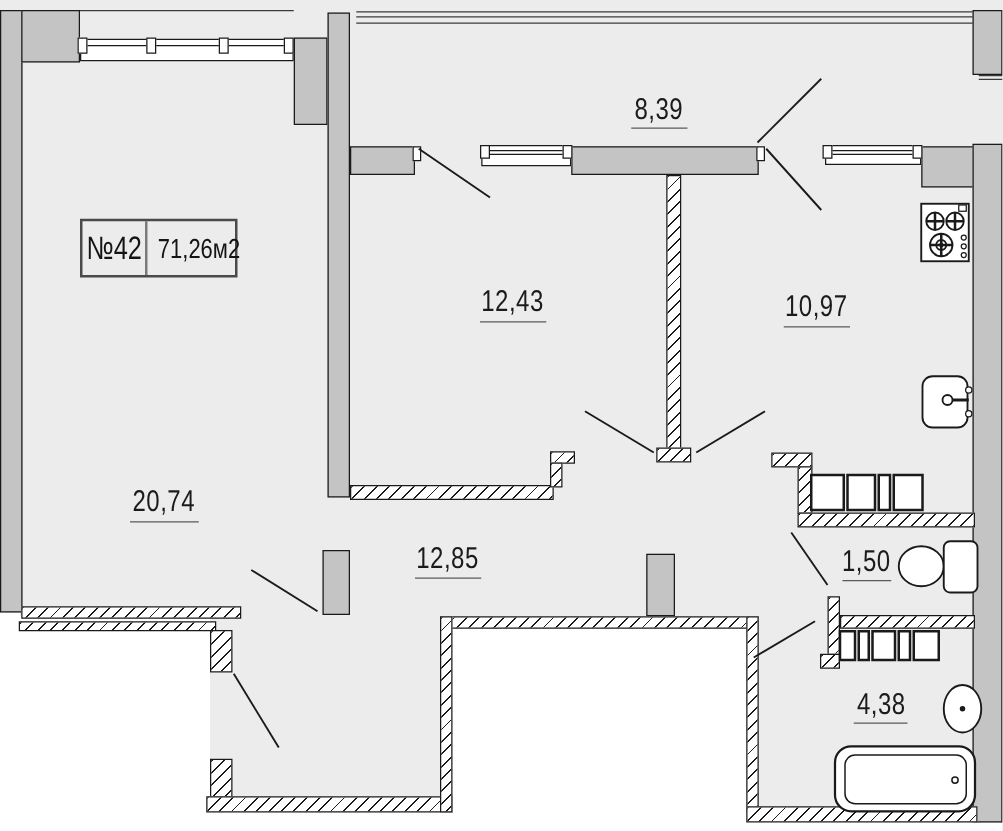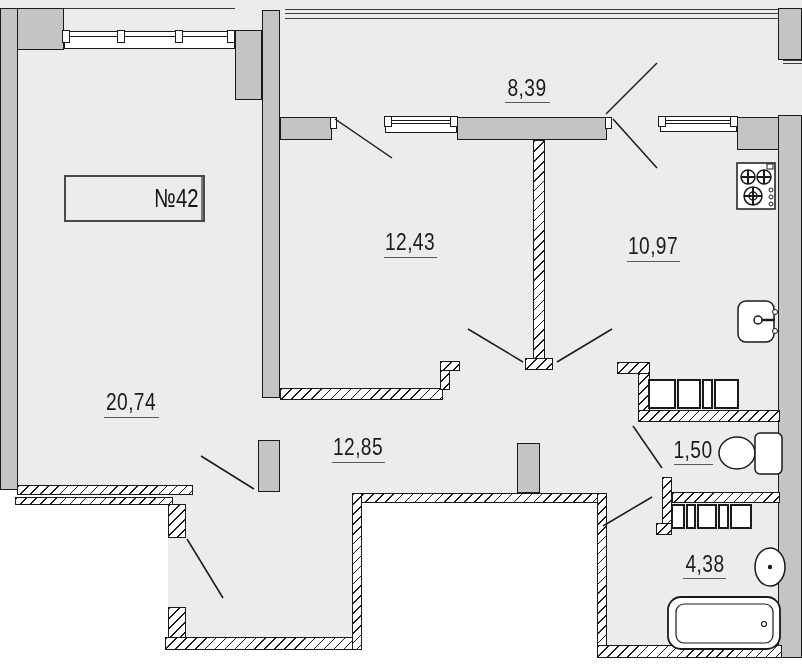--- a/index.html
+++ b/index.html
@@ -7,21 +7,21 @@
   #plan{position:relative;width:802px;height:665px;background:#ececec;overflow:hidden;}
   .ext{position:absolute;background:#ffffff;}
   .wall{position:absolute;background:#c4c4c4;border:1px solid #1a1a1a;box-sizing:border-box;}
   .hatch{position:absolute;background:repeating-linear-gradient(135deg,#1a1a1a 0,#1a1a1a 1px,transparent 1px,transparent 7px),#fff;border:1px solid #1a1a1a;box-sizing:border-box;}
   .win{position:absolute;background:#fff;border:1px solid #1a1a1a;box-sizing:border-box;}
   .winline{position:absolute;height:1px;background:#1a1a1a;}
   .jamb{position:absolute;background:#fff;border:1px solid #1a1a1a;box-sizing:border-box;}
   .thinline{position:absolute;height:1px;background:#3a3a3a;}
   .arealbl{position:absolute;font-size:24px;letter-spacing:.5px;color:#1b1b1b;white-space:nowrap;transform:translate(-50%,-50%) scaleX(.8);}
   .areaul{position:absolute;height:1px;background:#5a5a5a;}
-  #titlebox{position:absolute;left:64px;top:175px;width:141px;height:47px;background:#ececec;border:2px solid #4a4a4a;box-sizing:border-box;display:flex;justify-content:flex-end;}
+  #titlebox{position:absolute;left:64px;top:175px;width:126px;height:47px;background:#ececec;border:2px solid #4a4a4a;box-sizing:border-box;display:flex;}
   #titlebox .cell1{width:50px;border-right:2px solid #7a7a7a;display:flex;align-items:center;justify-content:center;}
   #titlebox .cell2{flex:1;display:flex;align-items:center;justify-content:center;}
   #titlebox .t1{font-size:26px;color:#141414;transform:scaleX(.78);white-space:nowrap;}
   #titlebox .t2{font-size:22px;color:#141414;transform:scaleX(.8);white-space:nowrap;}
   svg{position:absolute;left:0;top:0;}
 </style>
 </head>
 <body>
 
 <div id="plan">
@@ -161,20 +161,23 @@
       <rect x="668" y="597" width="112" height="52" rx="13" stroke-width="1.8"></rect>
       <rect x="676" y="604" width="97" height="39" rx="8" stroke-width="1.2"></rect>
       <circle cx="764" cy="624" r="2.5" stroke-width="1.2"></circle>
     </g>
   </svg>
 
   <div id="titlebox">
     <div class="cell1">
       <span class="t1">№42</span>
     </div>
+    <div class="cell2">
+      <span class="t2">71,26м2</span>
+    </div>
   </div>
 
   <div class="arealbl" style="left:527px;top:88px;">8,39</div>
   <div class="areaul" style="left:505px;top:102px;width:45px;"></div>
 
   <div class="arealbl" style="left:410px;top:242px;">12,43</div>
   <div class="areaul" style="left:384px;top:257px;width:53px;"></div>
 
   <div class="arealbl" style="left:653px;top:246px;">10,97</div>
   <div class="areaul" style="left:627px;top:261px;width:53px;"></div>

